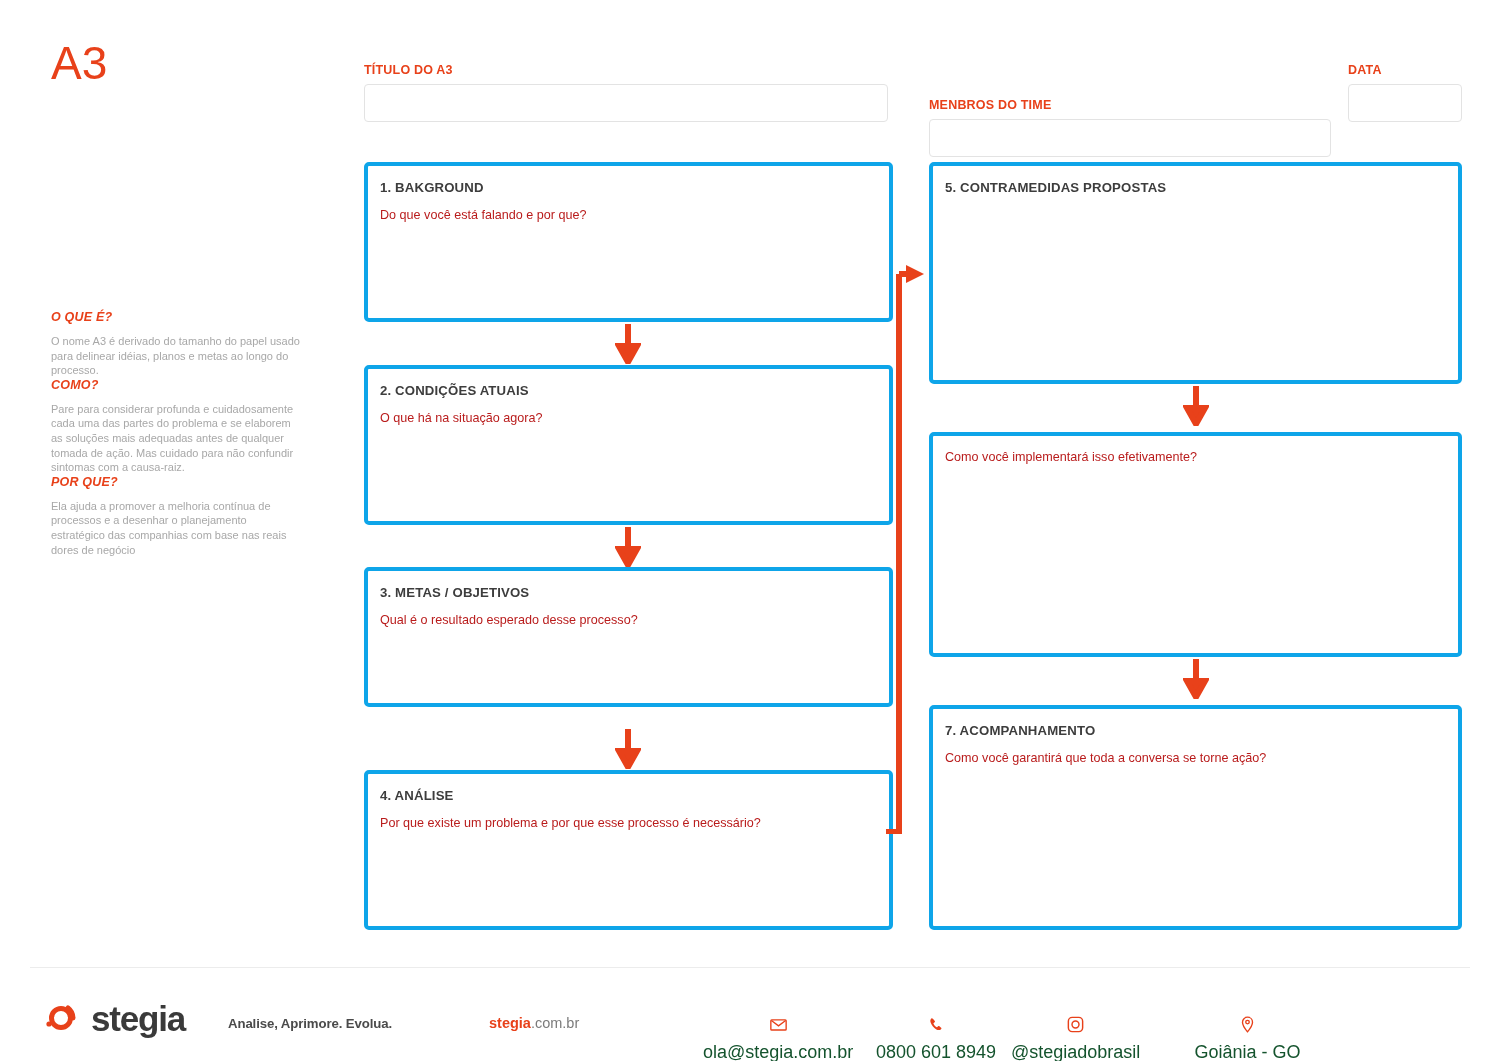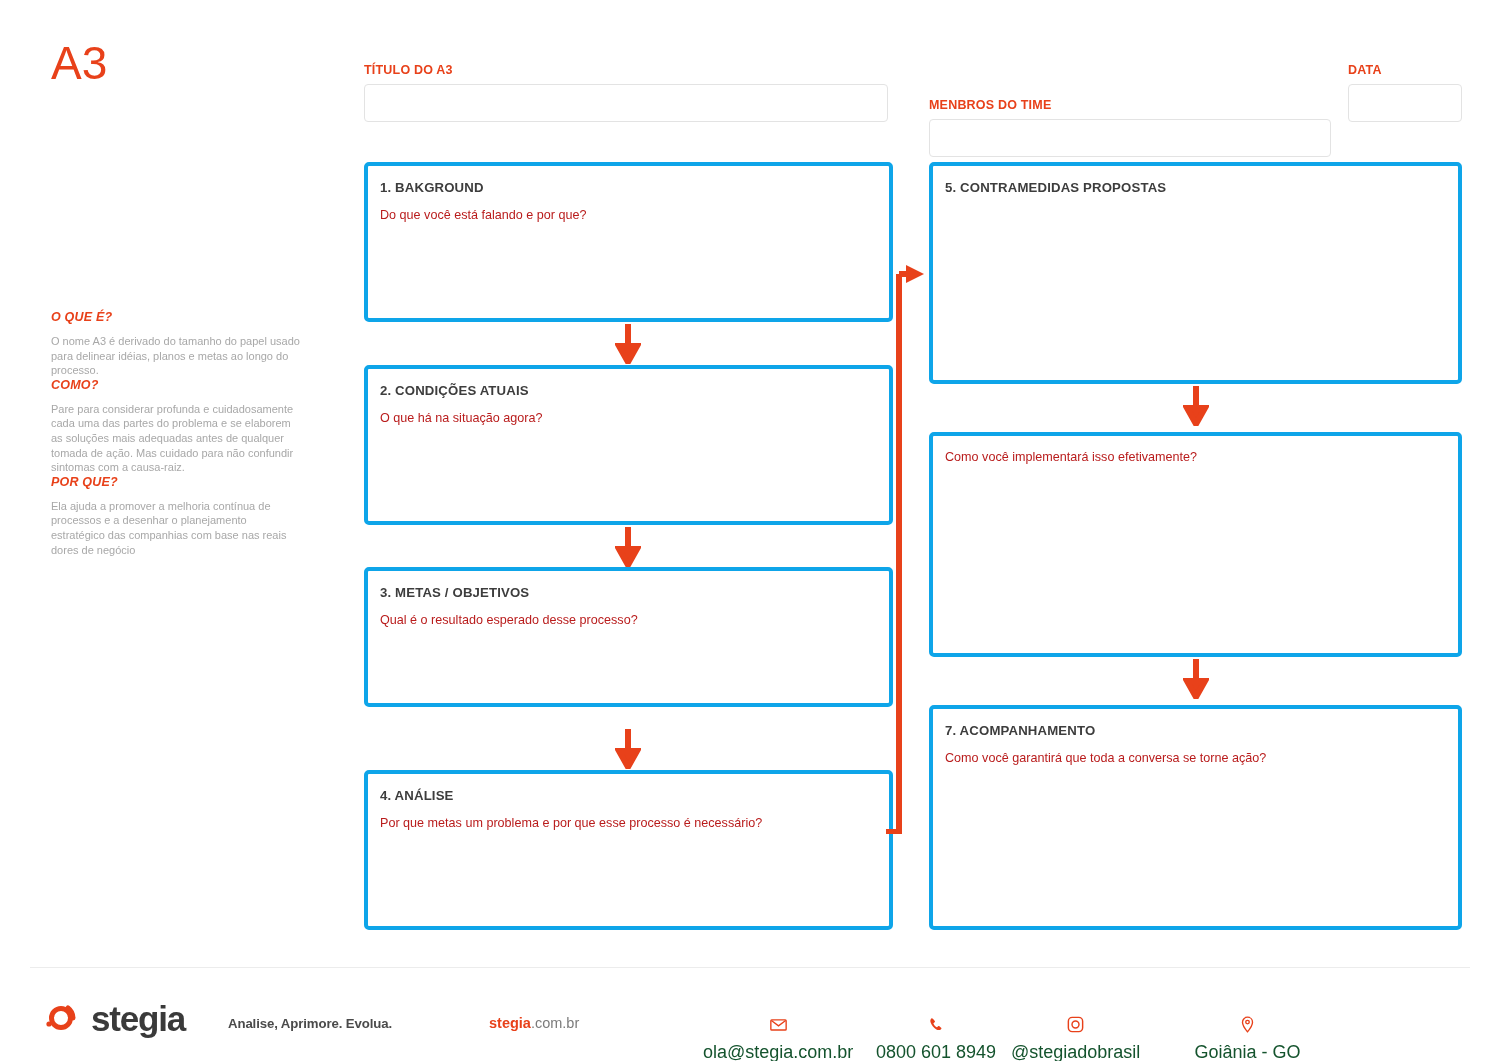--- a/index.html
+++ b/index.html
@@ -249,21 +249,21 @@
     <div class="card-hint">O que há na situação agora?</div>
   </div>
 
   <div class="card c3">
     <div class="card-title">3. METAS / OBJETIVOS</div>
     <div class="card-hint">Qual é o resultado esperado desse processo?</div>
   </div>
 
   <div class="card c4">
     <div class="card-title">4. ANÁLISE</div>
-    <div class="card-hint">Por que metas um problema e por que esse processo é necessário?</div>
+    <div class="card-hint">Por que existe um problema e por que esse processo é necessário?</div>
   </div>
 
   <div class="card c5">
     <div class="card-title">5. CONTRAMEDIDAS PROPOSTAS</div>
   </div>
 
   <div class="card c6">
     <div class="card-hint">Como você implementará isso efetivamente?</div>
   </div>
 

